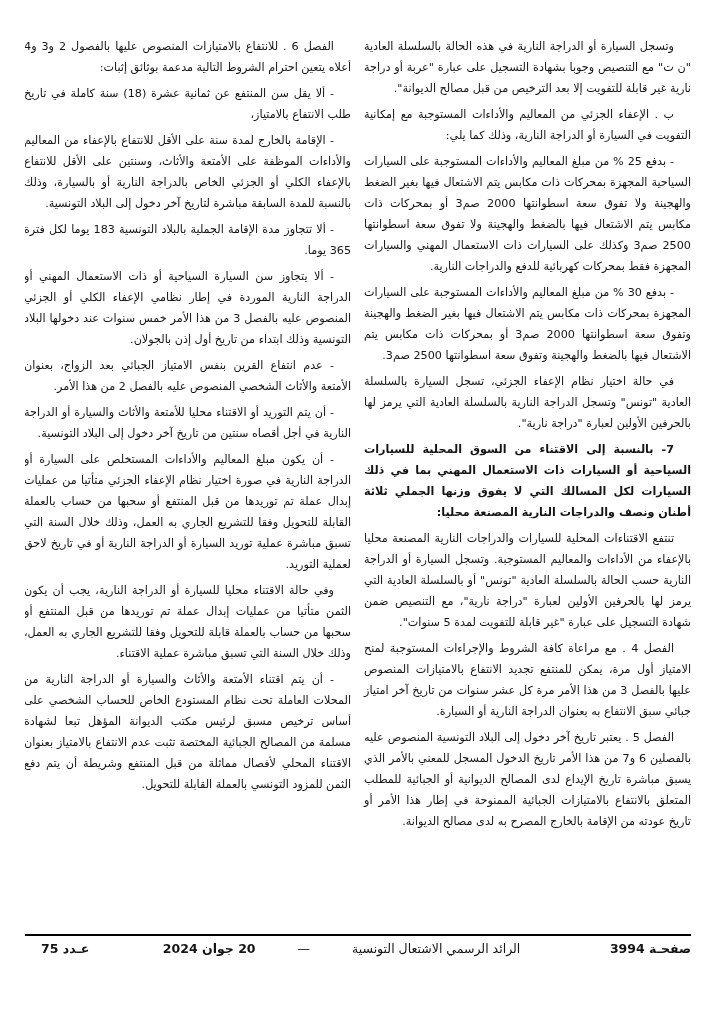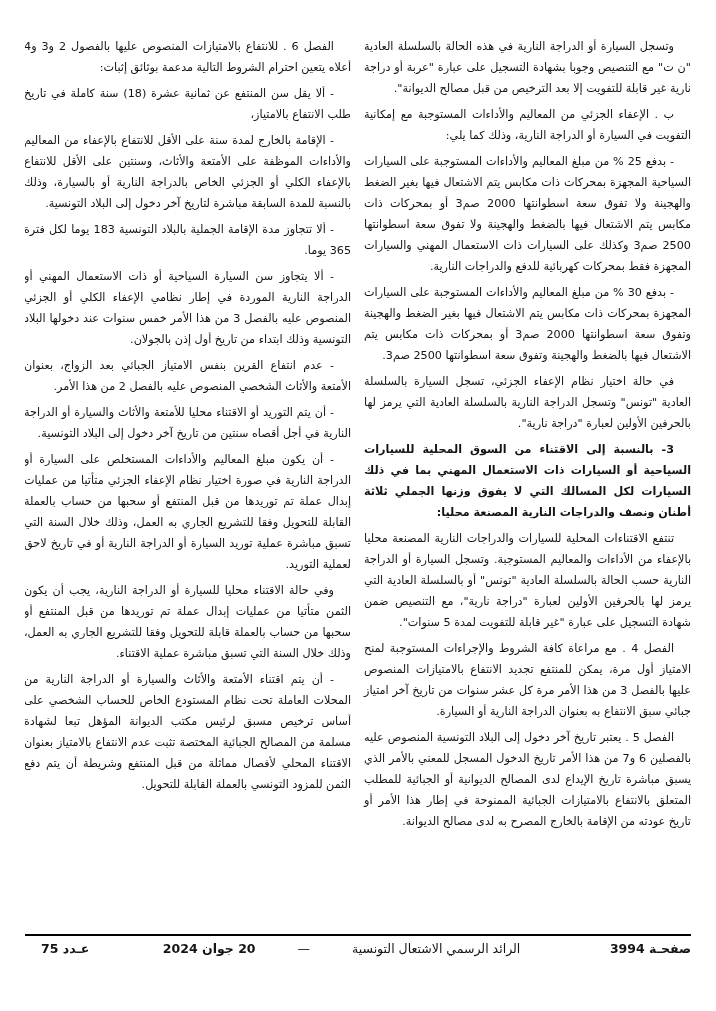--- a/index.html
+++ b/index.html
@@ -60,21 +60,21 @@
 
 <div class="page">
 
   <div class="content">
     <div class="col" id="col-right">
         <p>وتسجل السيارة أو الدراجة النارية في هذه الحالة بالسلسلة العادية "ن ت" مع التنصيص وجوبا بشهادة التسجيل على عبارة "عربة أو دراجة نارية غير قابلة للتفويت إلا بعد الترخيص من قبل مصالح الديوانة".</p>
         <p>ب . الإعفاء الجزئي من المعاليم والأداءات المستوجبة مع إمكانية التفويت في السيارة أو الدراجة النارية، وذلك كما يلي:</p>
         <p>- بدفع 25 % من مبلغ المعاليم والأداءات المستوجبة على السيارات السياحية المجهزة بمحركات ذات مكابس يتم الاشتعال فيها بغير الضغط والهجينة ولا تفوق سعة اسطوانتها 2000 صم3 أو بمحركات ذات مكابس يتم الاشتعال فيها بالضغط والهجينة ولا تفوق سعة اسطوانتها 2500 صم3 وكذلك على السيارات ذات الاستعمال المهني والسيارات المجهزة فقط بمحركات كهربائية للدفع والدراجات النارية.</p>
         <p>- بدفع 30 % من مبلغ المعاليم والأداءات المستوجبة على السيارات المجهزة بمحركات ذات مكابس يتم الاشتعال فيها بغير الضغط والهجينة وتفوق سعة اسطوانتها 2000 صم3 أو بمحركات ذات مكابس يتم الاشتعال فيها بالضغط والهجينة وتفوق سعة اسطوانتها 2500 صم3.</p>
         <p>في حالة اختيار نظام الإعفاء الجزئي، تسجل السيارة بالسلسلة العادية "تونس" وتسجل الدراجة النارية بالسلسلة العادية التي يرمز لها بالحرفين الأولين لعبارة "دراجة نارية".</p>
-        <p class="bold">3- بالنسبة إلى الاقتناء من السوق المحلية للسيارات السياحية أو السيارات ذات الاستعمال المهني بما في ذلك السيارات لكل المسالك التي لا يفوق وزنها الجملي ثلاثة أطنان ونصف والدراجات النارية المصنعة محليا:</p>
+        <p class="bold">7- بالنسبة إلى الاقتناء من السوق المحلية للسيارات السياحية أو السيارات ذات الاستعمال المهني بما في ذلك السيارات لكل المسالك التي لا يفوق وزنها الجملي ثلاثة أطنان ونصف والدراجات النارية المصنعة محليا:</p>
         <p>تنتفع الاقتناءات المحلية للسيارات والدراجات النارية المصنعة محليا بالإعفاء من الأداءات والمعاليم المستوجبة. وتسجل السيارة أو الدراجة النارية حسب الحالة بالسلسلة العادية "تونس" أو بالسلسلة العادية التي يرمز لها بالحرفين الأولين لعبارة "دراجة نارية"، مع التنصيص ضمن شهادة التسجيل على عبارة "غير قابلة للتفويت لمدة 5 سنوات".</p>
         <p>الفصل 4 . مع مراعاة كافة الشروط والإجراءات المستوجبة لمنح الامتياز أول مرة، يمكن للمنتفع تجديد الانتفاع بالامتيازات المنصوص عليها بالفصل 3 من هذا الأمر مرة كل عشر سنوات من تاريخ آخر امتياز جبائي سبق الانتفاع به بعنوان الدراجة النارية أو السيارة.</p>
         <p>الفصل 5 . يعتبر تاريخ آخر دخول إلى البلاد التونسية المنصوص عليه بالفصلين 6 و7 من هذا الأمر تاريخ الدخول المسجل للمعني بالأمر الذي يسبق مباشرة تاريخ الإيداع لدى المصالح الديوانية أو الجبائية للمطلب المتعلق بالانتفاع بالامتيازات الجبائية الممنوحة في إطار هذا الأمر أو تاريخ عودته من الإقامة بالخارج المصرح به لدى مصالح الديوانة.</p>
       </div>
     <div class="col" id="col-left">
         <p>الفصل 6 . للانتفاع بالامتيازات المنصوص عليها بالفصول 2 و3 و4 أعلاه يتعين احترام الشروط التالية مدعمة بوثائق إثبات:</p>
         <p>- ألا يقل سن المنتفع عن ثمانية عشرة (18) سنة كاملة في تاريخ طلب الانتفاع بالامتياز،</p>
         <p>- الإقامة بالخارج لمدة سنة على الأقل للانتفاع بالإعفاء من المعاليم والأداءات الموظفة على الأمتعة والأثاث، وسنتين على الأقل للانتفاع بالإعفاء الكلي أو الجزئي الخاص بالدراجة النارية أو بالسيارة، وذلك بالنسبة للمدة السابقة مباشرة لتاريخ آخر دخول إلى البلاد التونسية.</p>
         <p>- ألا تتجاوز مدة الإقامة الجملية بالبلاد التونسية 183 يوما لكل فترة 365 يوما.</p>
         <p>- ألا يتجاوز سن السيارة السياحية أو ذات الاستعمال المهني أو الدراجة النارية الموردة في إطار نظامي الإعفاء الكلي أو الجزئي المنصوص عليه بالفصل 3 من هذا الأمر خمس سنوات عند دخولها البلاد التونسية وذلك ابتداء من تاريخ أول إذن بالجولان.</p>

